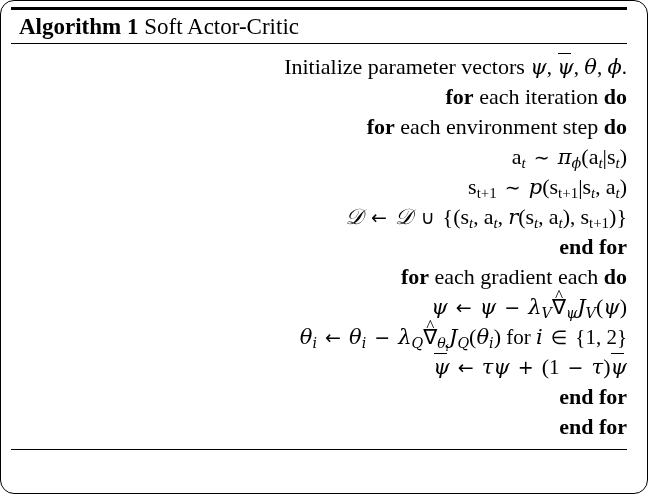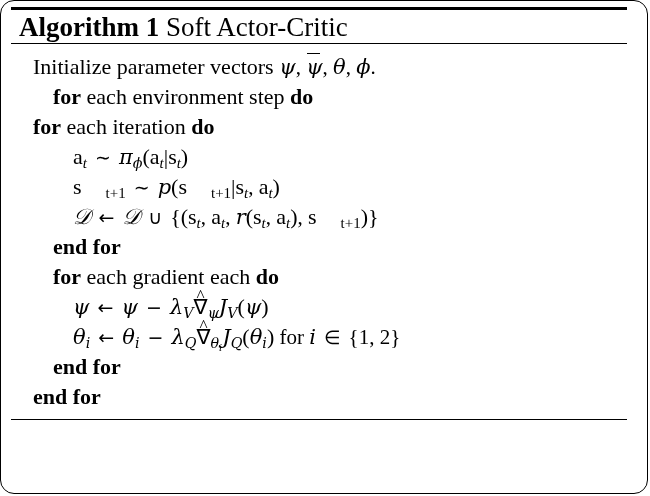--- a/index.html
+++ b/index.html
@@ -40,31 +40,32 @@
     border-top: 1.6px solid #000;
     height: 0;
     margin: 0;
   }
   .rule-bottom {
     border-top: 1.6px solid #000;
     height: 0;
     margin: 0;
   }
   .algo-title {
-    font-size: 27px;
+    font-size: 23px;
     line-height: 28px;
     padding: 3px 0 2px 8px;
     white-space: nowrap;
   }
   .algo-title .kw {
     font-weight: bold;
   }
   .algo-body {
     padding-top: 8px;
     padding-bottom: 7px;
+    text-align: right;
   }
   .line {
     font-size: 22px;
     line-height: 30px;
     height: 30px;
     white-space: nowrap;
     padding-left: 22px;
   }
   .ind-0 { padding-left: 22px; }
   .ind-1 { padding-left: 42px; }
@@ -92,21 +93,21 @@
     font-family: "DejaVu Sans", sans-serif;
     font-size: 19px;
     padding: 0 2px;
   }
   sub {
     font-size: 0.68em;
     line-height: 0;
     vertical-align: -0.3em;
     font-style: italic;
   }
-  sub.upr { font-style: normal; margin-left: 24px; }
+  sub.upr { font-style: normal; }
   .txt {
     font-style: normal;
     font-family: "Liberation Serif", "DejaVu Serif", serif;
     font-size: 21px;
   }
   
   .obar {
     position: relative;
     display: inline-block;
   }
@@ -156,28 +157,28 @@
     </div>
 
     <div class="rule-mid"></div>
 
     <div class="algo-body">
 
       <div class="line ind-0">
         <span>Initialize parameter vectors</span><span>&nbsp;</span><span class="math">ψ</span><span class="txt">,&nbsp;</span><span class="math obar">ψ</span><span class="txt">,&nbsp;</span><span class="math">θ</span><span class="txt">,&nbsp;</span><span class="math">ϕ</span><span class="txt">.</span>
       </div>
 
-      <div class="line ind-1">
-        <b>for</b><span>&nbsp;</span><span>each environment step</span><span>&nbsp;</span><b>do</b>
-      </div>
-
       <div class="line ind-0">
         <b>for</b><span>&nbsp;</span><span>each iteration</span><span>&nbsp;</span><b>do</b>
       </div>
 
+      <div class="line ind-1">
+        <b>for</b><span>&nbsp;</span><span>each environment step</span><span>&nbsp;</span><b>do</b>
+      </div>
+
       <div class="line ind-2">
         <span class="vec">a<sub>t</sub></span><span class="op">&nbsp;∼&nbsp;</span><span class="math">π<sub>ϕ</sub></span><span class="paren">(</span><span class="vec">a<sub>t</sub></span><span class="paren">|</span><span class="vec">s<sub>t</sub></span><span class="paren">)</span>
       </div>
 
       <div class="line ind-2">
         <span class="vec">s<sub class="upr">t+1</sub></span><span class="op">&nbsp;∼&nbsp;</span><span class="math">p</span><span class="paren">(</span><span class="vec">s<sub class="upr">t+1</sub></span><span class="paren">|</span><span class="vec">s<sub>t</sub></span><span class="txt">,&nbsp;</span><span class="vec">a<sub>t</sub></span><span class="paren">)</span>
       </div>
 
       <div class="line ind-2">
         <span class="cal">𝒟</span><span class="op">&nbsp;←&nbsp;</span><span class="cal">𝒟</span><span class="op">&nbsp;∪&nbsp;</span><span class="paren">{(</span><span class="vec">s<sub>t</sub></span><span class="txt">,&nbsp;</span><span class="vec">a<sub>t</sub></span><span class="txt">,&nbsp;</span><span class="math">r</span><span class="paren">(</span><span class="vec">s<sub>t</sub></span><span class="txt">,&nbsp;</span><span class="vec">a<sub>t</sub></span><span class="paren">)</span><span class="txt">,&nbsp;</span><span class="vec">s<sub class="upr">t+1</sub></span><span class="paren">)}</span>
@@ -193,20 +194,23 @@
 
       <div class="line ind-2">
         <span class="math">ψ</span><span class="op">&nbsp;←&nbsp;</span><span class="math">ψ</span><span class="op">&nbsp;−&nbsp;</span><span class="math">λ<sub>V</sub></span><span class="hat">∇</span><span class="math"><sub>ψ</sub></span><span class="math">J<sub>V</sub></span><span class="paren">(</span><span class="math">ψ</span><span class="paren">)</span>
       </div>
 
       <div class="line ind-2">
         <span class="math">θ<sub>i</sub></span><span class="op">&nbsp;←&nbsp;</span><span class="math">θ<sub>i</sub></span><span class="op">&nbsp;−&nbsp;</span><span class="math">λ<sub>Q</sub></span><span class="hat">∇</span><span class="math"><sub>θ<sub>i</sub></sub></span><span class="math">J<sub>Q</sub></span><span class="paren">(</span><span class="math">θ<sub>i</sub></span><span class="paren">)</span><span class="txt">&nbsp;</span><span class="txt">for</span><span class="txt">&nbsp;</span><span class="math">i</span><span class="op">&nbsp;∈&nbsp;</span><span class="txt">{1, 2}</span>
       </div>
 
 
+      <div class="line ind-2">
+        <span class="math obar">ψ</span><span class="op">&nbsp;←&nbsp;</span><span class="math">τ</span><span class="math">ψ</span><span class="op">&nbsp;+&nbsp;</span><span class="paren">(</span><span class="txt">1</span><span class="op">&nbsp;−&nbsp;</span><span class="math">τ</span><span class="paren">)</span><span class="math obar">ψ</span>
+      </div>
 
       <div class="line ind-1">
         <b>end for</b>
       </div>
 
       <div class="line ind-0">
         <b>end for</b>
       </div>
 
     </div>

